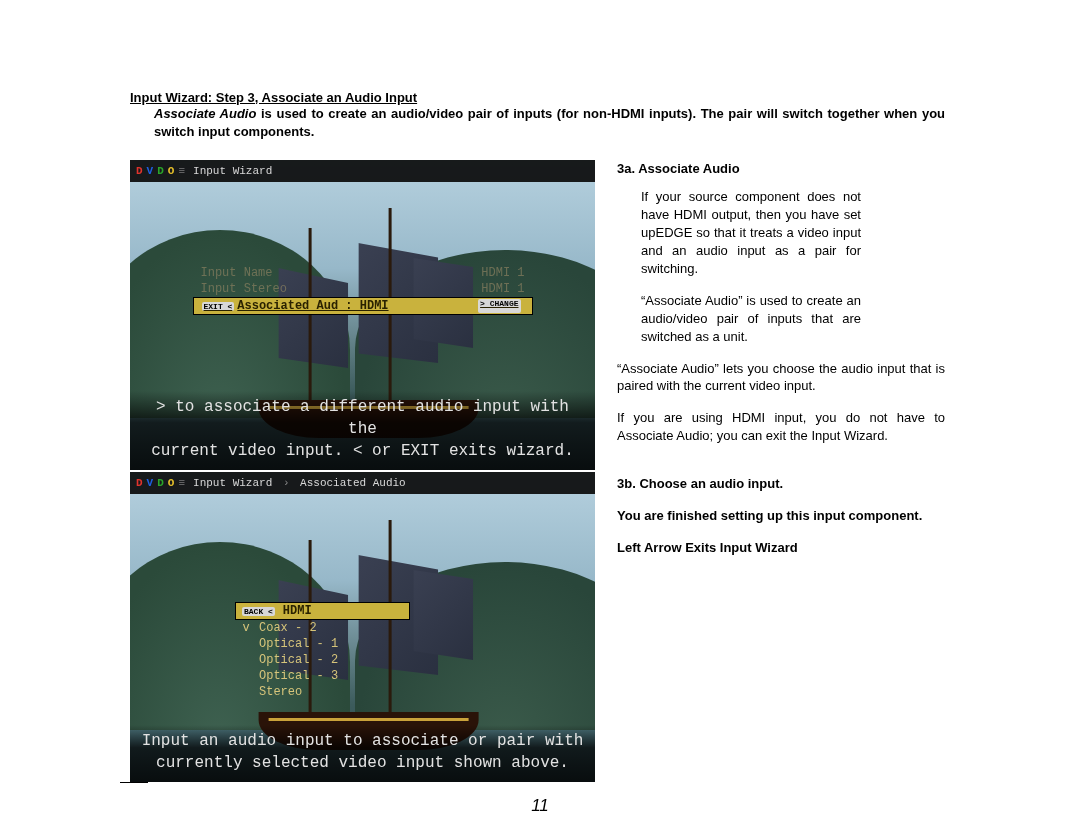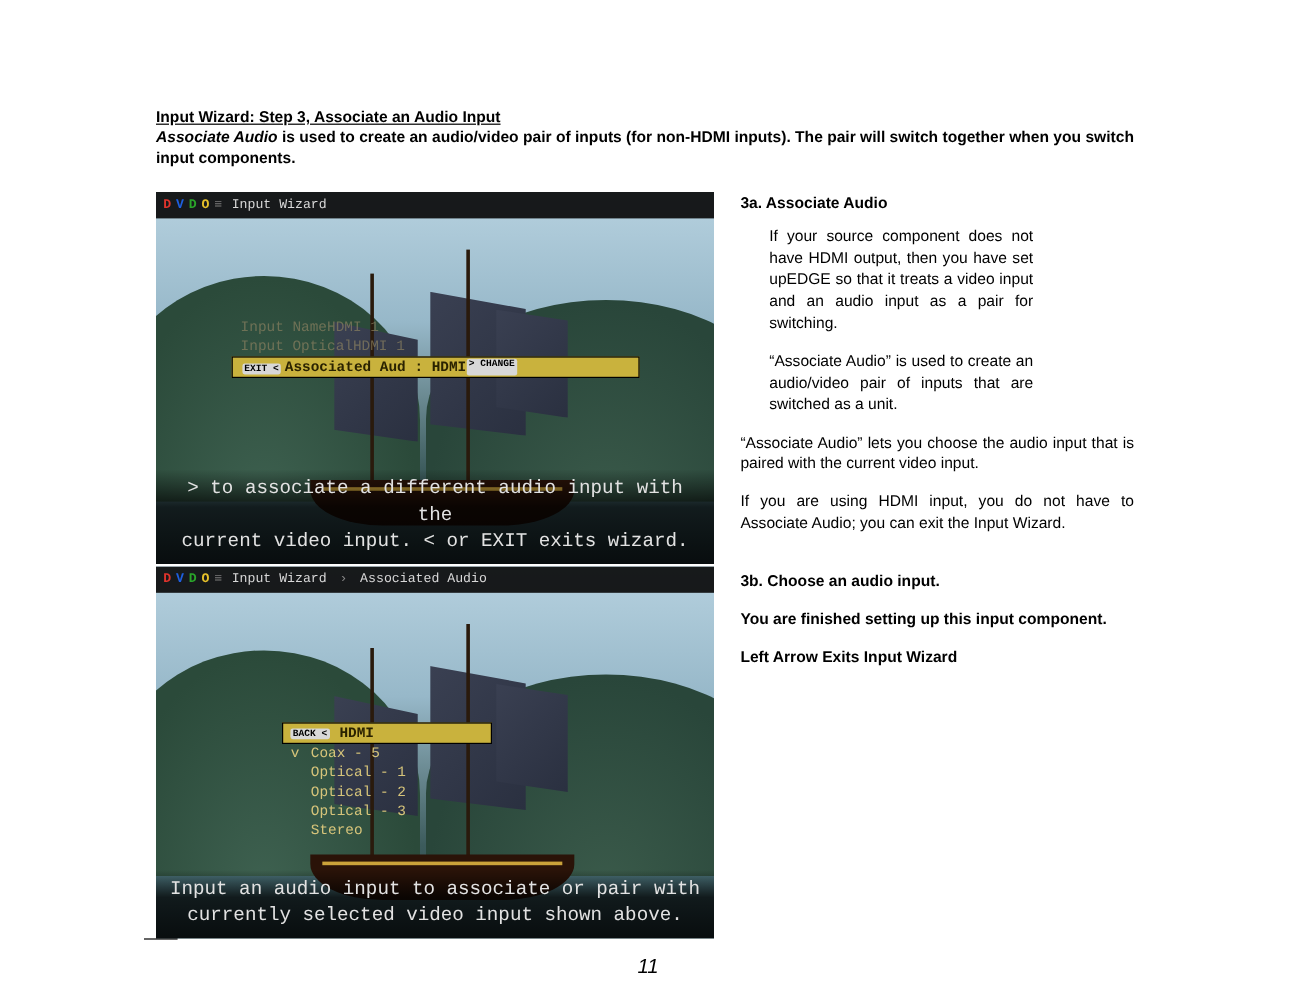--- a/index.html
+++ b/index.html
@@ -15,20 +15,21 @@
   }
   .title {
     font-weight: bold;
     text-decoration: underline;
   }
   .intro {
     font-weight: bold;
     margin-bottom: 20px;
     line-height: 1.35;
     text-align: justify;
+    margin-left: 24px;
   }
   .intro em { font-style: italic; }
   .cols {
     display: flex;
     gap: 22px;
   }
   .left-col {
     flex: 0 0 465px;
     display: flex;
     flex-direction: column;
@@ -83,23 +84,23 @@
   .m1 { left:80px; height:180px; }
   .m2 { left:160px; height:200px; }
   .sail { position:absolute; background:linear-gradient(135deg, #3a4052, #2a3040); }
   .s1 { left:50px; bottom:70px; width:70px; height:100px; clip-path: polygon(0 0, 100% 15%, 100% 100%, 0 90%); }
   .s2 { left:130px; bottom:75px; width:80px; height:120px; clip-path: polygon(0 0, 100% 12%, 100% 100%, 0 92%); }
   .s3 { left:185px; bottom:90px; width:60px; height:90px; clip-path: polygon(0 0, 100% 10%, 100% 100%, 0 90%); }
   .osd-mid {
     position:absolute; left:50%; top:42%; transform:translate(-50%,-50%);
     width:340px; font-family:"Courier New",monospace; font-size:12px; color:#d6c47a;
   }
-  .osd-row { display:flex; padding:1px 8px; }
+  .osd-row { display:flex; justify-content:space-between; padding:1px 8px; }
   .osd-row.dim { color:#8a8060; opacity:0.7; }
-  .osd-row.hl { background:#c9b23d; color:#2a2200; font-weight:bold; border:1px solid #000; }
+  .osd-row.hl { background:#c9b23d; color:#2a2200; font-weight:bold; border:1px solid #000;text-decoration:underline; }
   .osd-badge { font-size:8px; background:#d8d8d8; color:#000; padding:0 2px; border-radius:2px; margin-right:3px; }
   .osd-bottom {
     position:absolute; left:0; right:0; bottom:0; padding:6px 10px 8px 10px;
     background: linear-gradient(to bottom, rgba(0,0,0,0) 0%, rgba(0,0,0,0.75) 40%, rgba(0,0,0,0.85) 100%);
     font-family:"Courier New",monospace; font-size:16px; color:#e2e2e2; text-align:center; line-height:1.35;
   }
   .menu-panel {
     position:absolute; left:105px; top:130px; width:175px;
     font-family:"Courier New",monospace; font-size:12px; color:#d6c47a;
     background: rgba(20,20,20,0.0);
@@ -152,21 +153,21 @@
           <span class="logo-o">O</span>
           <span class="logo-bar">≡</span>
         <span class="breadcrumb">Input Wizard</span>
       </div>
       <div class="osd-mid">
         <div class="osd-row dim">
           <span>Input Name</span>
           <span>HDMI 1</span>
         </div>
         <div class="osd-row dim">
-          <span>Input Optical</span>
+          <span>Input Stereo</span>
           <span>HDMI 1</span>
         </div>
         <div class="osd-row hl">
           <span><span class="osd-badge">EXIT &lt;</span><span>Associated Aud : HDMI</span></span>
           <span class="osd-badge">&gt; CHANGE</span>
         </div>
       </div>
       <div class="osd-bottom">
         <div>&gt; to associate a different audio input with the</div>
         <div>current video input. &lt; or EXIT exits wizard.</div>
@@ -199,21 +200,21 @@
           <span>Associated Audio</span>
         </span>
       </div>
       <div class="menu-panel">
         <div class="menu-row hl">
           <span class="back-badge">BACK &lt;</span>
           <span>HDMI</span>
         </div>
         <div class="menu-row">
             <span class="caret">v</span>
-            <span>Coax - 5</span>
+            <span>Coax - 2</span>
           </div>
         <div class="menu-row">
             <span class="caret"></span>
             <span>Optical - 1</span>
           </div>
         <div class="menu-row">
             <span class="caret"></span>
             <span>Optical - 2</span>
           </div>
         <div class="menu-row">

